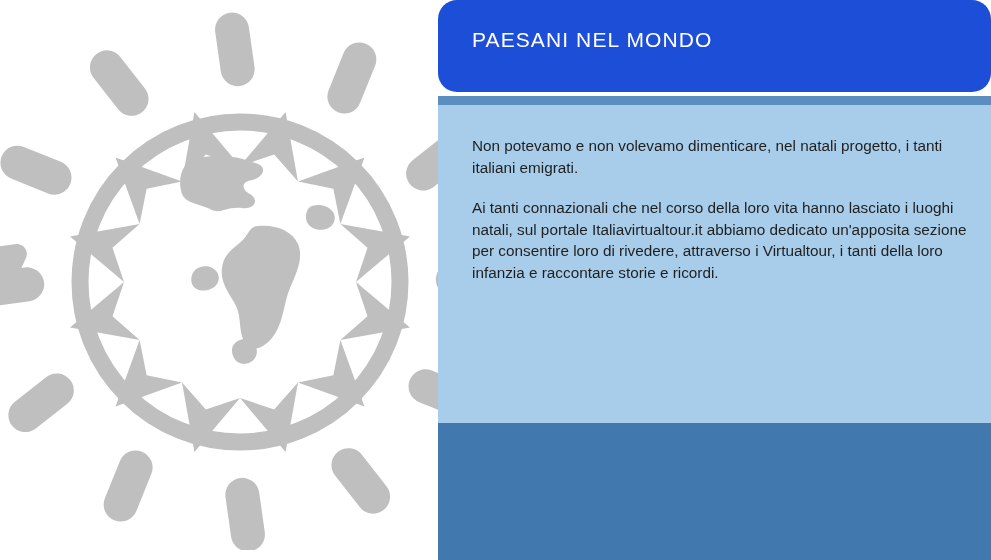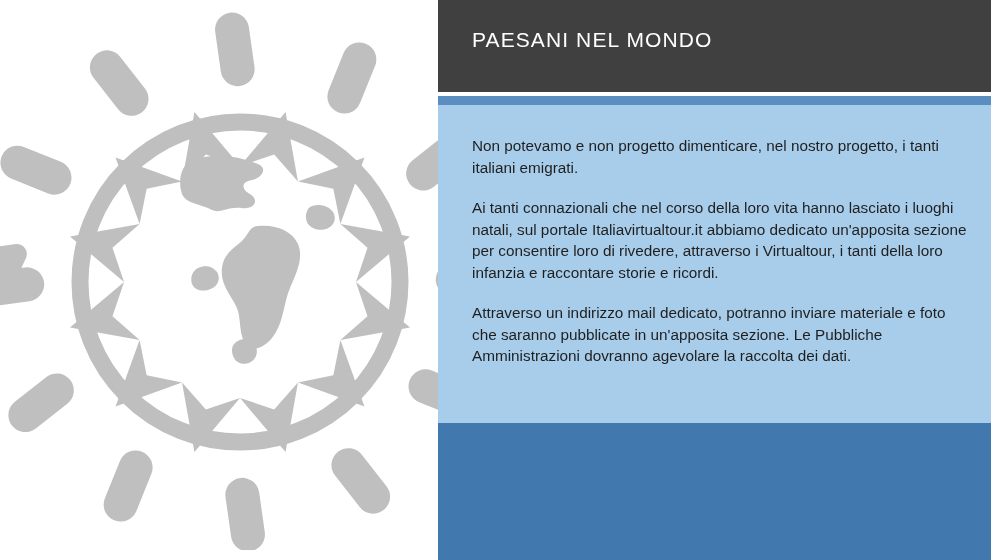--- a/index.html
+++ b/index.html
@@ -45,21 +45,22 @@
     width: 553px;
     height: 560px;
     background: #ffffff;
   }
   .title-band {
     position: absolute;
     left: 0;
     top: 0;
     width: 553px;
     height: 92px;
-    background: #404040;
+    background: #1d4ed8;
+    border-radius: 19px;
   }
   .title-band .title-text {
     position: absolute;
     left: 34px;
     top: 28px;
     color: #ffffff;
     font-size: 21px;
     letter-spacing: 1.1px;
     font-weight: 400;
     white-space: nowrap;
@@ -217,21 +218,20 @@
   <div class="right-col">
 
     <div class="title-band">
       <div class="title-text">PAESANI NEL MONDO</div>
     </div>
 
     <div class="accent-rule"></div>
 
     <div class="body-band">
       <div class="body-text">
-        <p>Non potevamo e non progetto dimenticare, nel nostro progetto, i tanti italiani emigrati.</p>
+        <p>Non potevamo e non volevamo dimenticare, nel natali progetto, i tanti italiani emigrati.</p>
         <p>Ai tanti connazionali che nel corso della loro vita hanno lasciato i luoghi natali, sul portale Italiavirtualtour.it abbiamo dedicato un'apposita sezione per consentire loro di rivedere, attraverso i Virtualtour, i tanti della loro infanzia e raccontare storie e ricordi.</p>
-        <p>Attraverso un indirizzo mail dedicato, potranno inviare materiale e foto che saranno pubblicate in un'apposita sezione. Le Pubbliche Amministrazioni dovranno agevolare la raccolta dei dati.</p>
       </div>
     </div>
 
     <div class="footer-band"></div>
   </div>
 </div>
 
 </body></html>

